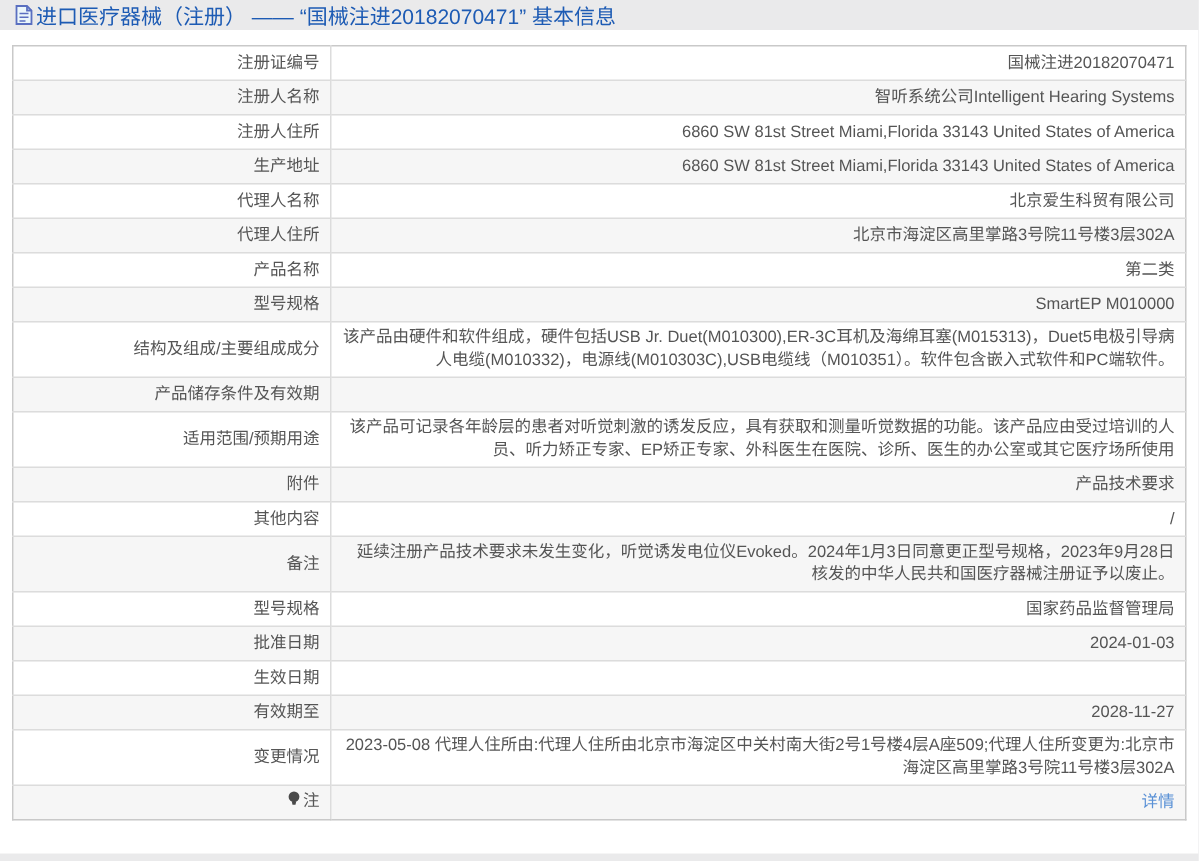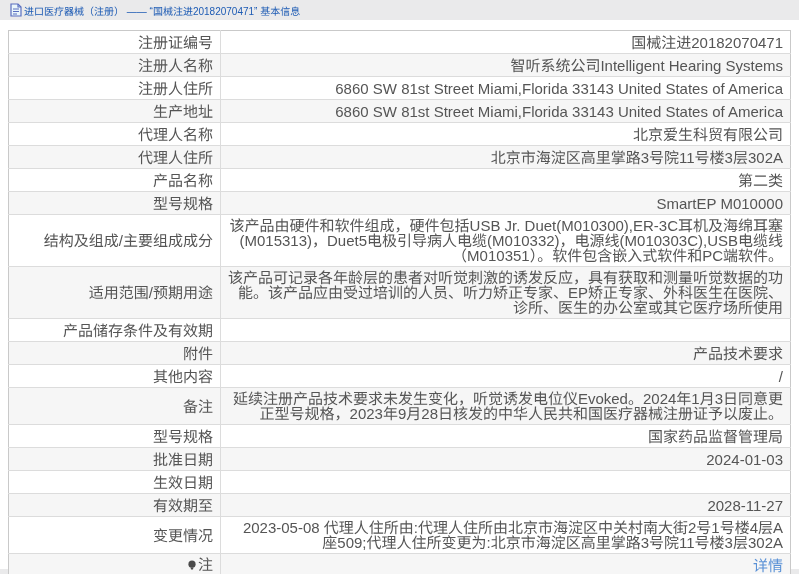--- a/index.html
+++ b/index.html
@@ -11,38 +11,38 @@
   }
   .titlebar {
     height: 20px;
     background: #eaeaeb;
     display: flex;
     align-items: center;
     padding-left: 10px;
   }
   .doc-icon { display: inline-flex; margin-right: 2px; }
   .title-text {
-    font-size: 10px;
+    font-size: 14px;
     color: #1d5bb4;
     white-space: nowrap;
   }
   .content {
     background: #ffffff;
     height: 549px;
     padding-top: 10px;
   }
   table.info {
     margin-left: 8px;
     width: 782px;
     border-collapse: collapse;
     table-layout: fixed;
   }
   table.info td {
     border: 1px solid #dcdcdc;
-    font-size: 15px;
+    font-size: 11px;
     line-height: 15px;
     height: 23px;
     color: #555555;
     padding: 3px 7px;
     vertical-align: middle;
     word-break: break-all;
   }
   table.info { border: 1px solid #c9c9c9; }
   table.info td:first-child { border-left-color: #c9c9c9; }
   table.info td:last-child { border-right-color: #c9c9c9; }
@@ -112,26 +112,26 @@
         </tr>
         <tr>
           <td class="label">型号规格</td>
           <td class="value">SmartEP M010000</td>
         </tr>
         <tr>
           <td class="label">结构及组成/主要组成成分</td>
           <td class="value">该产品由硬件和软件组成，硬件包括USB Jr. Duet(M010300),ER-3C耳机及海绵耳塞(M015313)，Duet5电极引导病人电缆(M010332)，电源线(M010303C),USB电缆线（M010351）。软件包含嵌入式软件和PC端软件。</td>
         </tr>
         <tr>
+          <td class="label">产品储存条件及有效期</td>
+          <td class="value"></td>
+        </tr>
+        <tr>
           <td class="label">适用范围/预期用途</td>
           <td class="value">该产品可记录各年龄层的患者对听觉刺激的诱发反应，具有获取和测量听觉数据的功能。该产品应由受过培训的人员、听力矫正专家、EP矫正专家、外科医生在医院、诊所、医生的办公室或其它医疗场所使用</td>
-        </tr>
-        <tr>
-          <td class="label">产品储存条件及有效期</td>
-          <td class="value"></td>
         </tr>
         <tr>
           <td class="label">附件</td>
           <td class="value">产品技术要求</td>
         </tr>
         <tr>
           <td class="label">其他内容</td>
           <td class="value">/</td>
         </tr>
         <tr>

